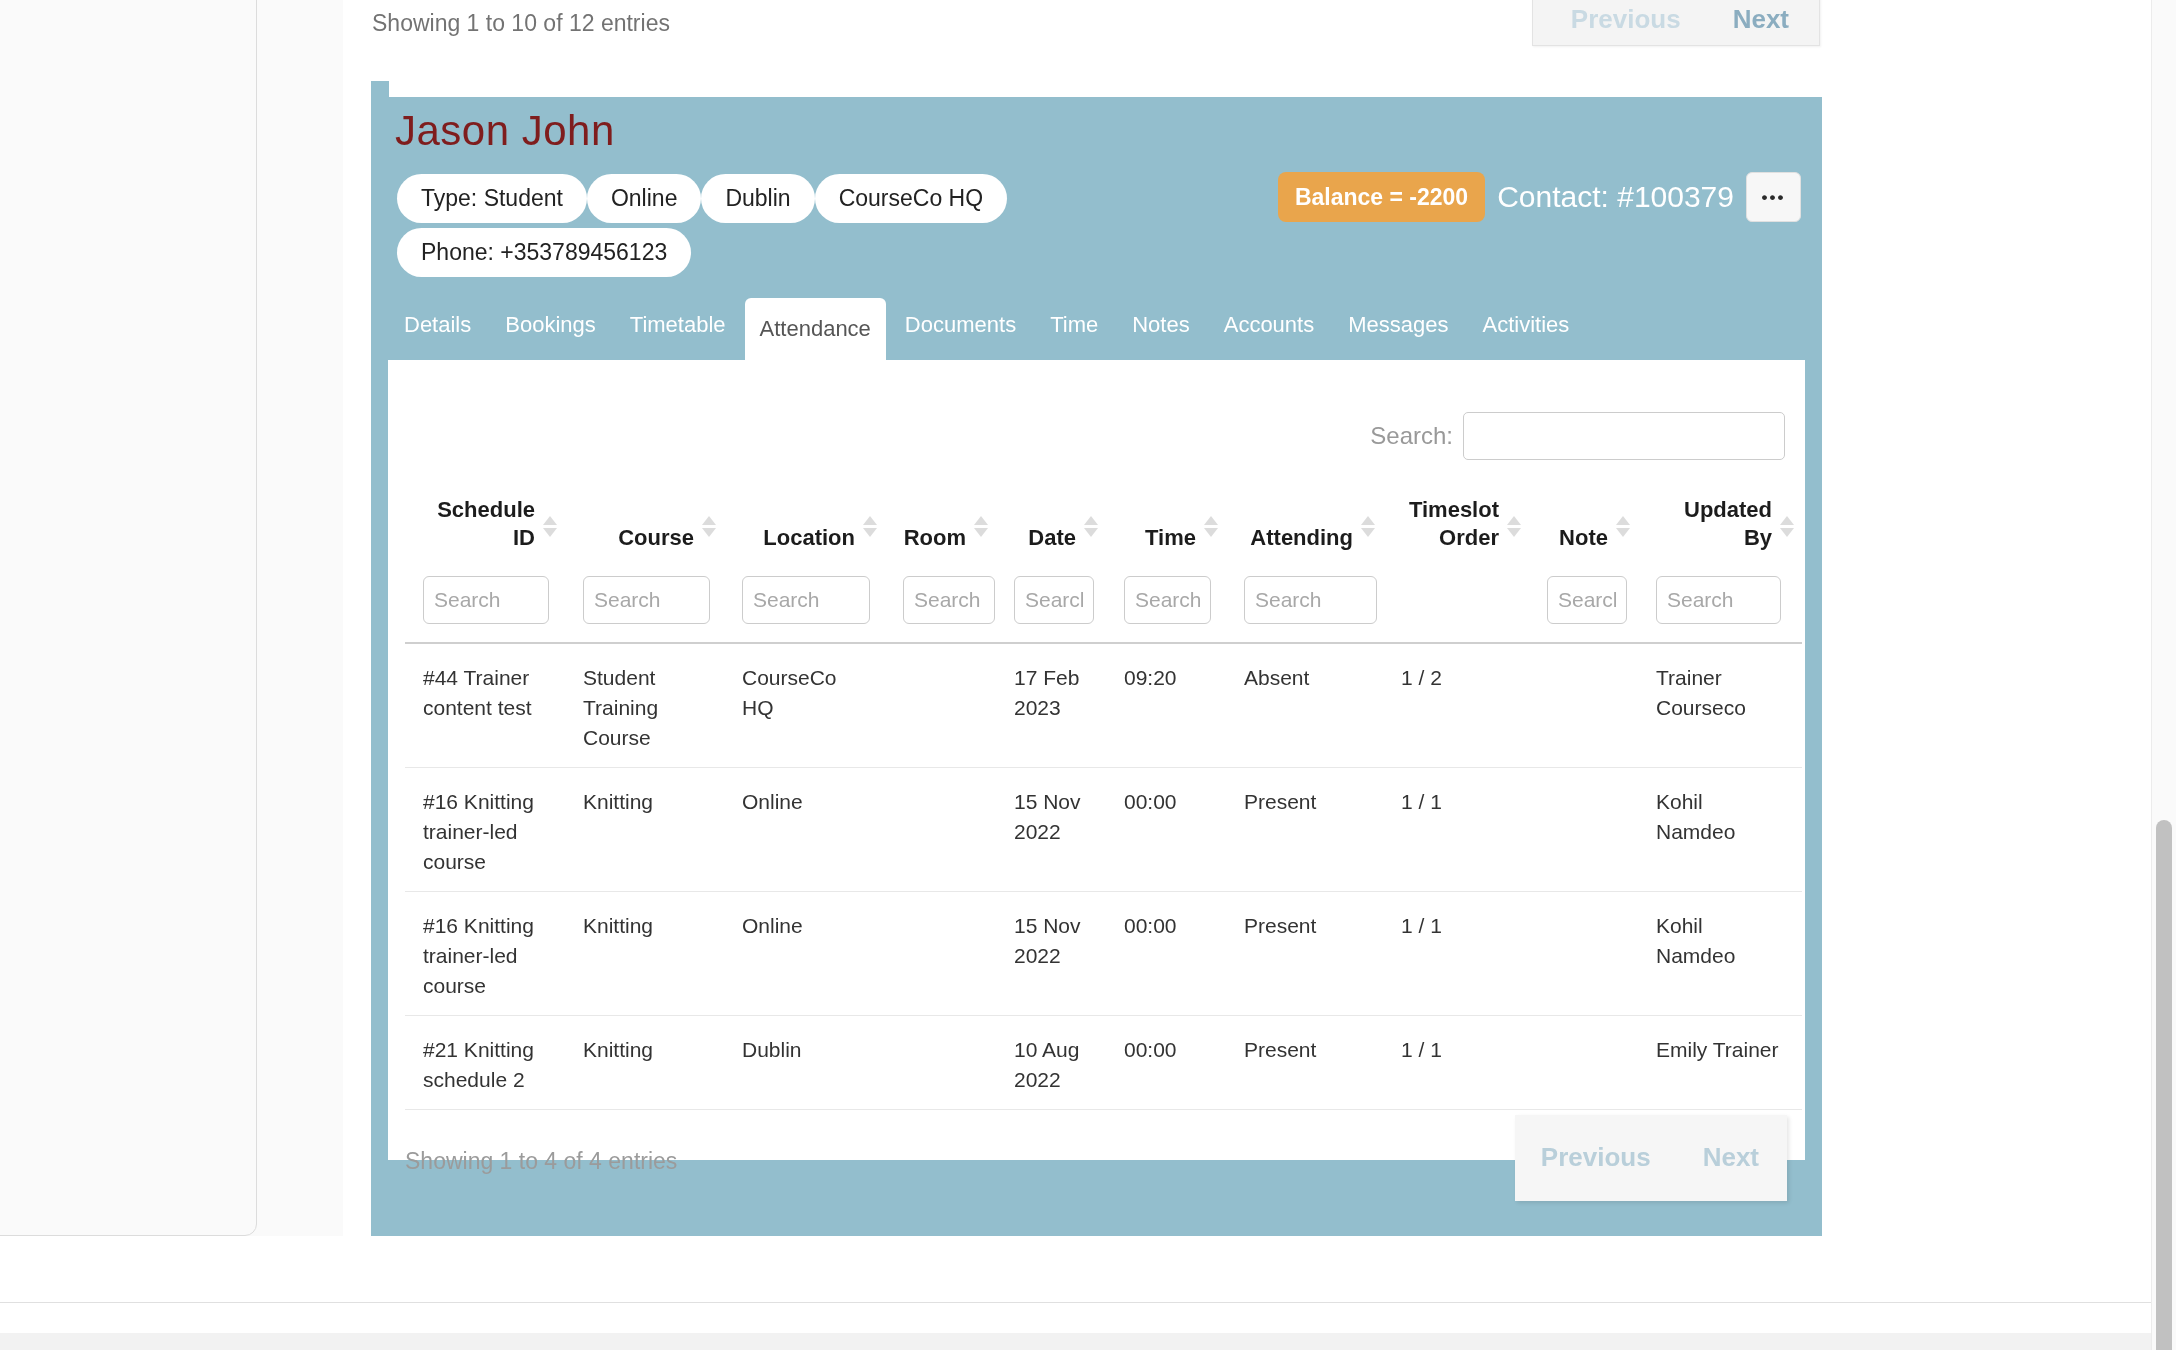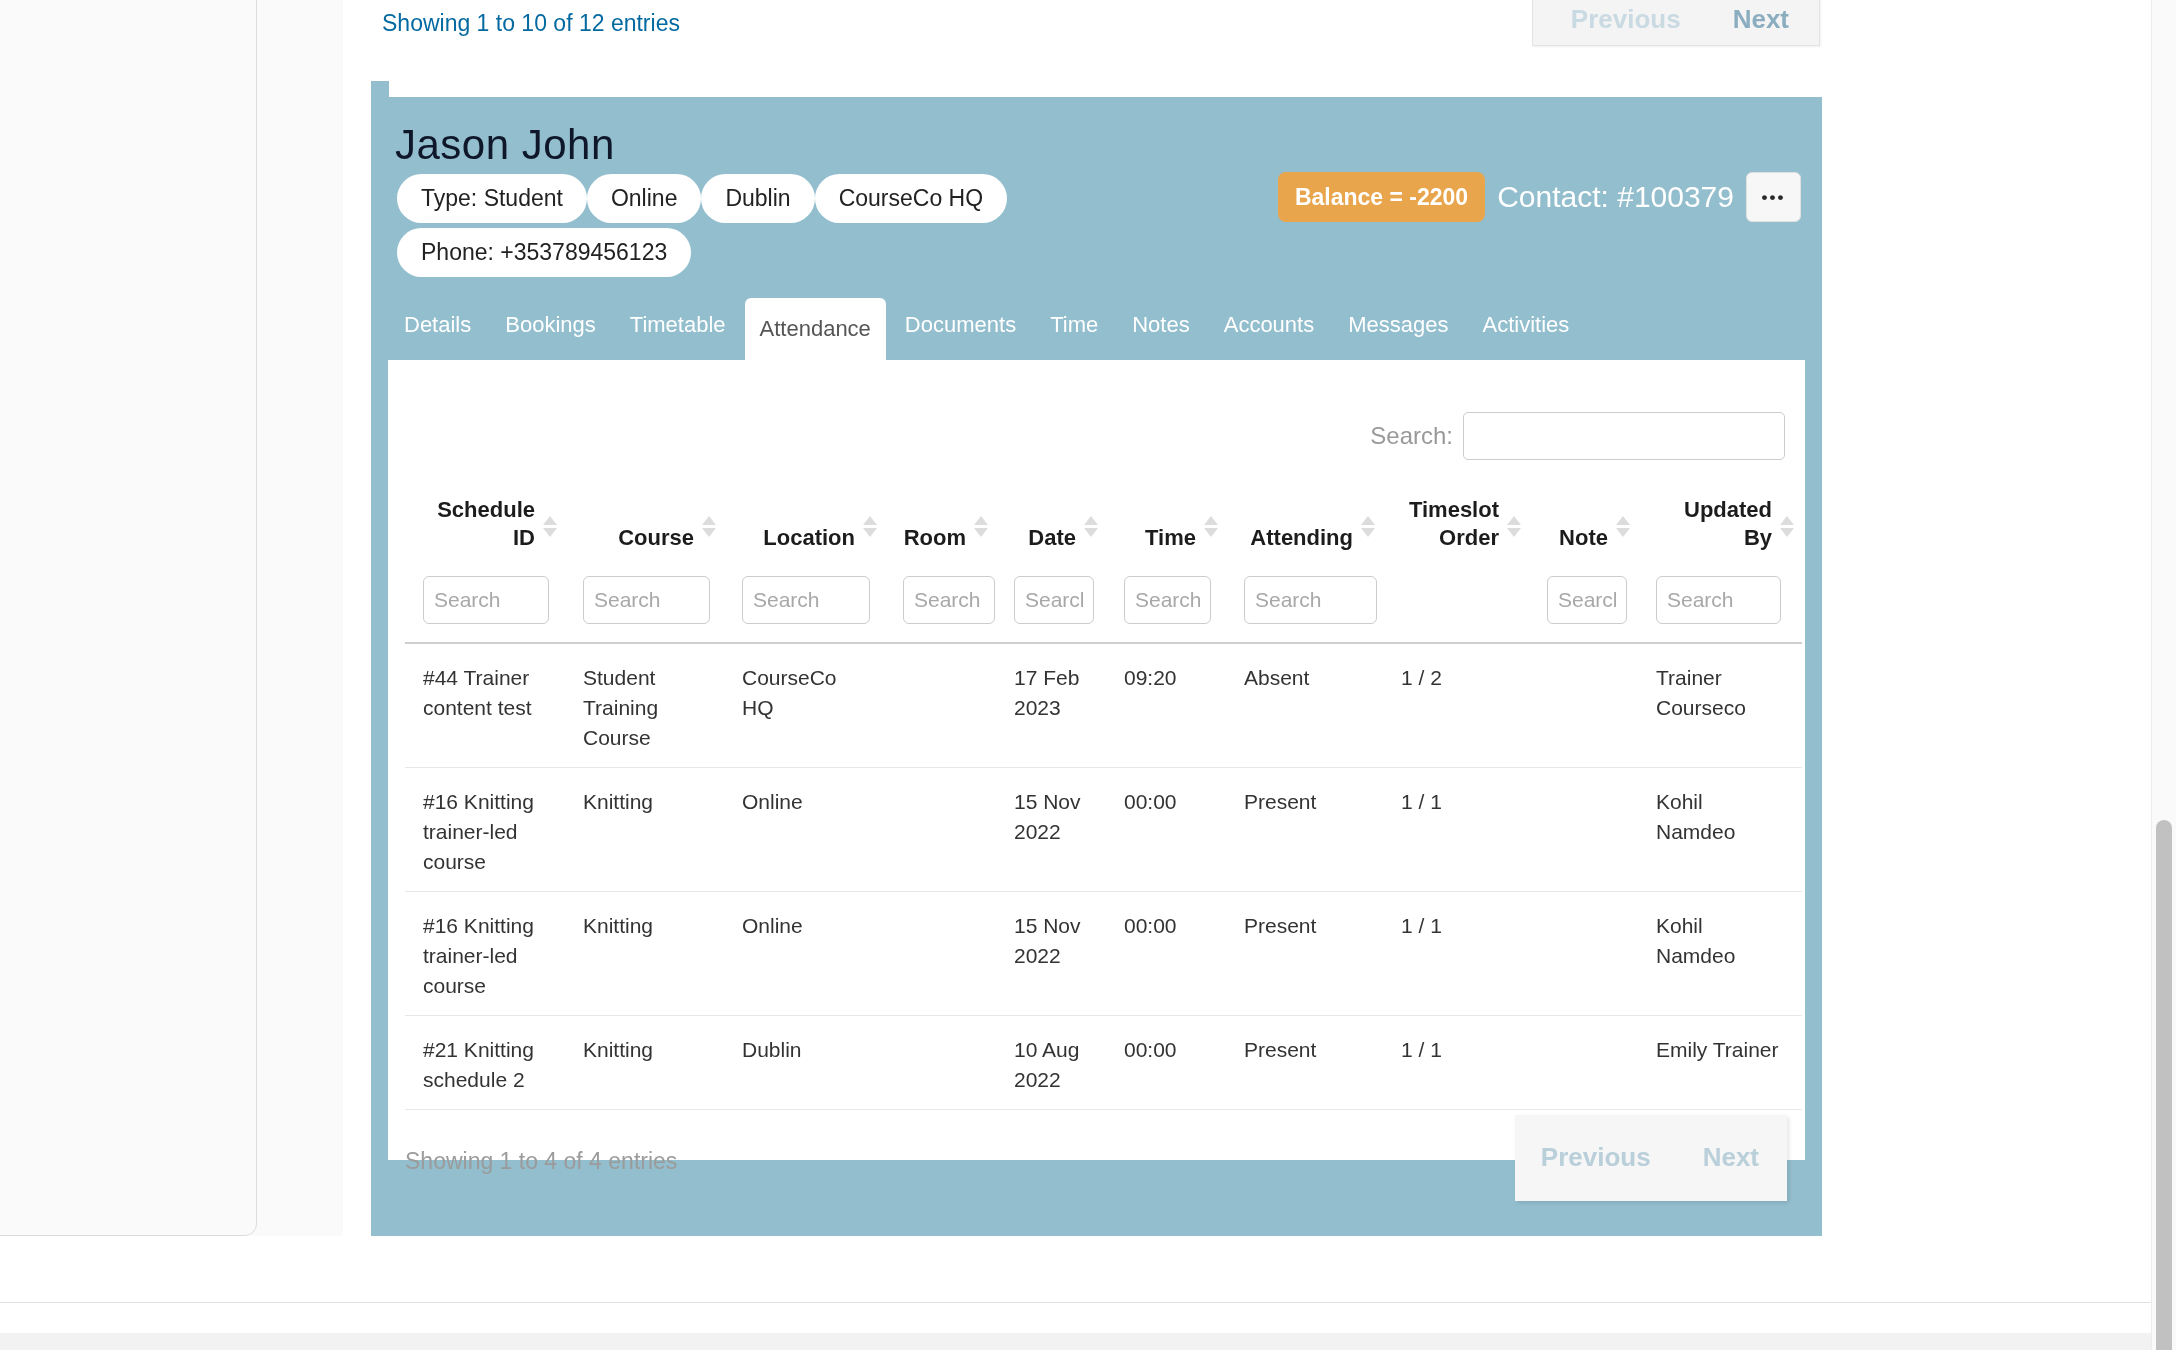--- a/index.html
+++ b/index.html
@@ -8,36 +8,36 @@
     position:relative; width:2176px; height:1350px; overflow:hidden; background:#fff;
     --card-blue:#93becd; --balance-orange:#e9a54c;
   }
 
   
   .sidebar-bg{ position:absolute; left:0; top:0; width:343px; height:1236px; background:#fafafa; }
   .sidebar-card{ position:absolute; left:-24px; top:-24px; width:281px; height:1260px;
     background:#fafafa; border:1px solid #dcdcdc; border-radius:12px; }
 
   
-  .top-entries{ position:absolute; left:382px; top:10px; font-size:23px; color:#0369a1; }
+  .top-entries{ position:absolute; left:372px; top:10px; font-size:23px; color:#737373; }
   .pagination{ display:flex; align-items:center; }
   .pagination-top{ position:absolute; left:1532px; top:-42px; width:288px; height:88px;
     background:#f4f4f4; border:1px solid #e3e3e3; box-shadow:1px 1px 2px rgba(0,0,0,.06);
     justify-content:flex-end; align-items:flex-end; gap:52px; padding:0 30px 10px 28px; }
   .page-btn{ font-size:26px; font-weight:bold; cursor:default; line-height:1.2; }
   .pagination-top .page-btn.disabled{ color:#c9dae3; }
   .pagination-top .page-btn.enabled{ color:#8badc0; }
 
   
   .profile-card{ position:absolute; left:371px; top:97px; width:1451px; height:1139px;
     background:var(--card-blue); }
   .profile-card::before{ content:""; position:absolute; left:0; top:-16px; width:18px; height:16px;
     background:var(--card-blue); }
-  .student-name{ position:absolute; left:24px; top:18px; font-size:42px; font-weight:400;
-    color:#0f172a; line-height:60px; letter-spacing:.5px; }
+  .student-name{ position:absolute; left:24px; top:4px; font-size:42px; font-weight:400;
+    color:#7f1d1d; line-height:60px; letter-spacing:.5px; }
   .pill-row{ position:absolute; left:26px; display:flex; }
   .pill-row-1{ top:77px; }
   .pill-row-2{ top:131px; }
   .pill{ height:49px; line-height:49px; padding:0 24px; background:#fff; color:#222;
     border-radius:25px; font-size:23px; white-space:nowrap; }
   .header-right{ position:absolute; right:21px; top:75px; display:flex; align-items:center; gap:12px; }
   .balance-badge{ height:50px; line-height:50px; padding:0 17px; background:var(--balance-orange);
     color:#fff; font-size:23px; font-weight:bold; border-radius:8px; white-space:nowrap; }
   .contact-id{ color:#fff; font-size:30px; white-space:nowrap; }
   .more-btn{ width:55px; height:50px; background:#f7f7f7; border:1px solid #e0e0e0; border-radius:6px;

